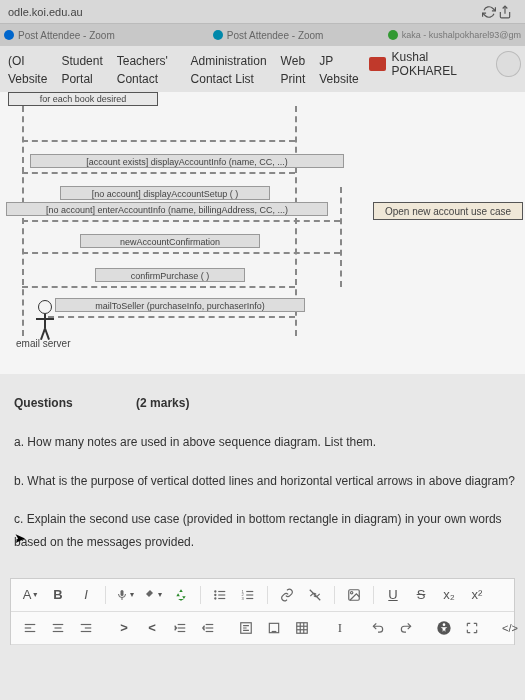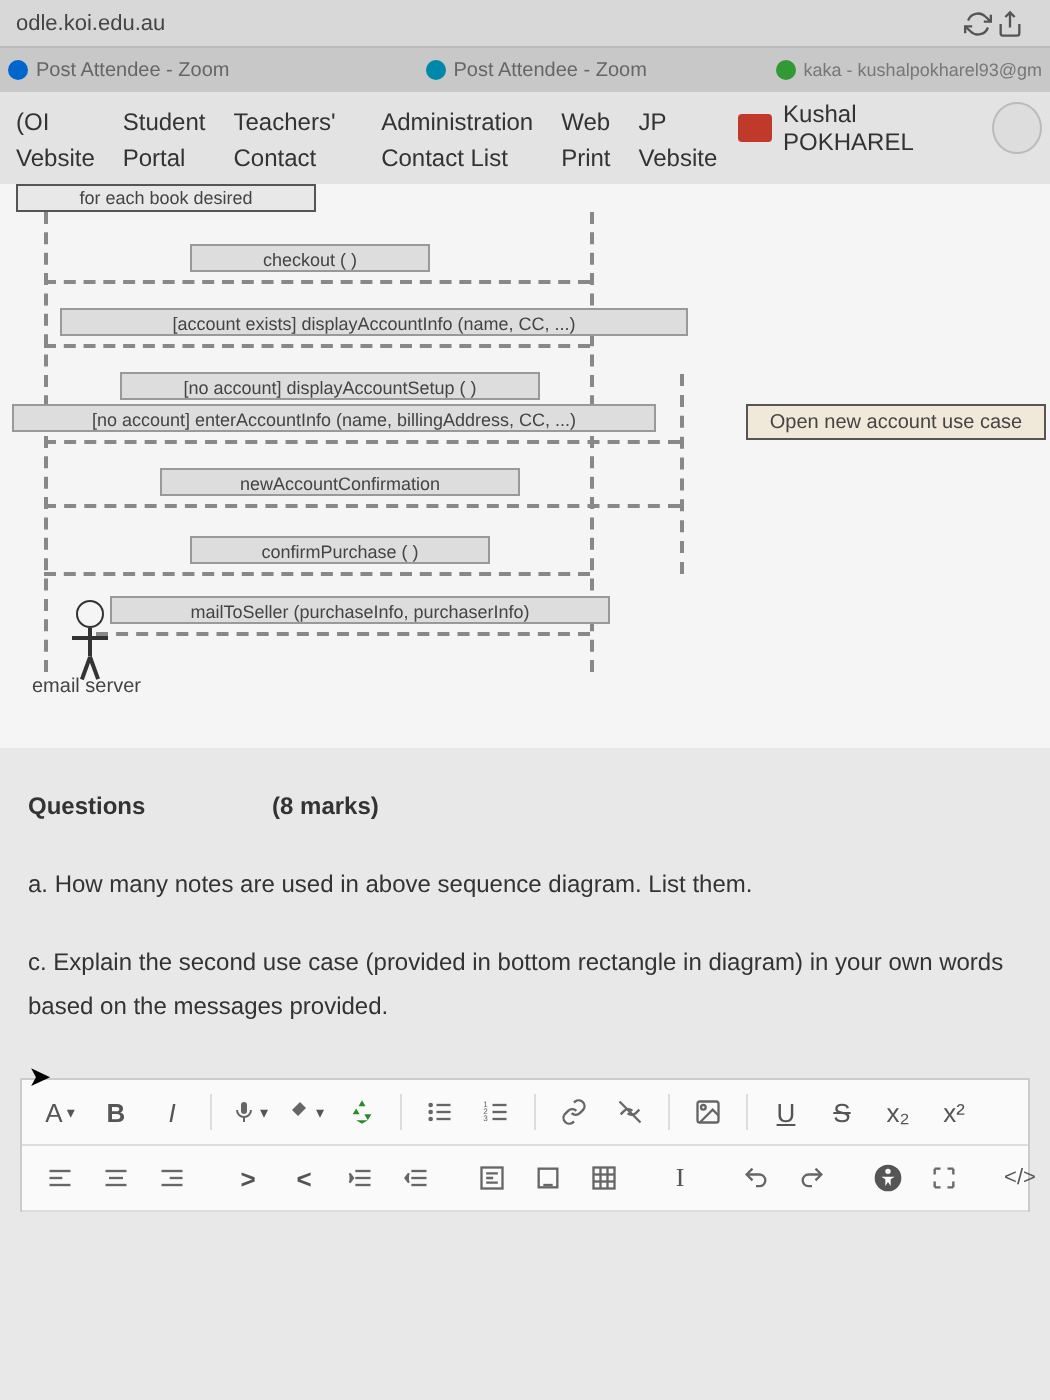--- a/index.html
+++ b/index.html
@@ -114,21 +114,20 @@
 </div>
 
 <div class="diagram-zone">
   <div class="usecase-rect top">for each book desired</div>
   <div class="usecase-rect open">Open new account use case</div>
 
   <div class="lifeline" style="left:22px"></div>
   <div class="lifeline" style="left:295px"></div>
   <div class="lifeline" style="left:340px; top:95px; height:100px"></div>
 
-  <div class="msg-bar" style="left:95px; top:30px; width:120px">checkout ( )</div>
   <div class="harrow" style="left:22px; top:48px; width:273px"></div>
 
   <div class="msg-bar" style="left:30px; top:62px; width:314px">[account exists] displayAccountInfo (name, CC, ...)</div>
   <div class="harrow" style="left:22px; top:80px; width:273px"></div>
 
   <div class="msg-bar" style="left:60px; top:94px; width:210px">[no account] displayAccountSetup ( )</div>
   <div class="msg-bar" style="left:6px; top:110px; width:322px">[no account] enterAccountInfo (name, billingAddress, CC, ...)</div>
   <div class="harrow" style="left:22px; top:128px; width:318px"></div>
 
   <div class="msg-bar" style="left:80px; top:142px; width:180px">newAccountConfirmation</div>
@@ -146,23 +145,24 @@
       <div class="arms"></div>
       <div class="leg1"></div>
       <div class="leg2"></div>
   </div>
   <div class="stick-label">email server</div>
 </div>
 
 <div class="questions">
   <div>
     <span class="q-head">Questions</span>
-    <span class="q-marks">(8 marks)</span>
+    <span class="q-marks">(2 marks)</span>
   </div>
   <div class="q-item">a.    How many notes are used in above sequence diagram. List them.</div>
+  <div class="q-item">b.    What is the purpose of vertical dotted lines and horizontal vertical arrows in above diagram?</div>
   <div class="q-item">c.    Explain the second use case (provided in bottom rectangle in diagram) in your own words</div>
   <div>based on the messages provided.</div>
 </div>
 
 <span class="cursor">➤</span>
 
 <div class="editor-toolbar">
   <div class="tb-row">
     <span class="tb-btn dd">
         <span>A</span>

